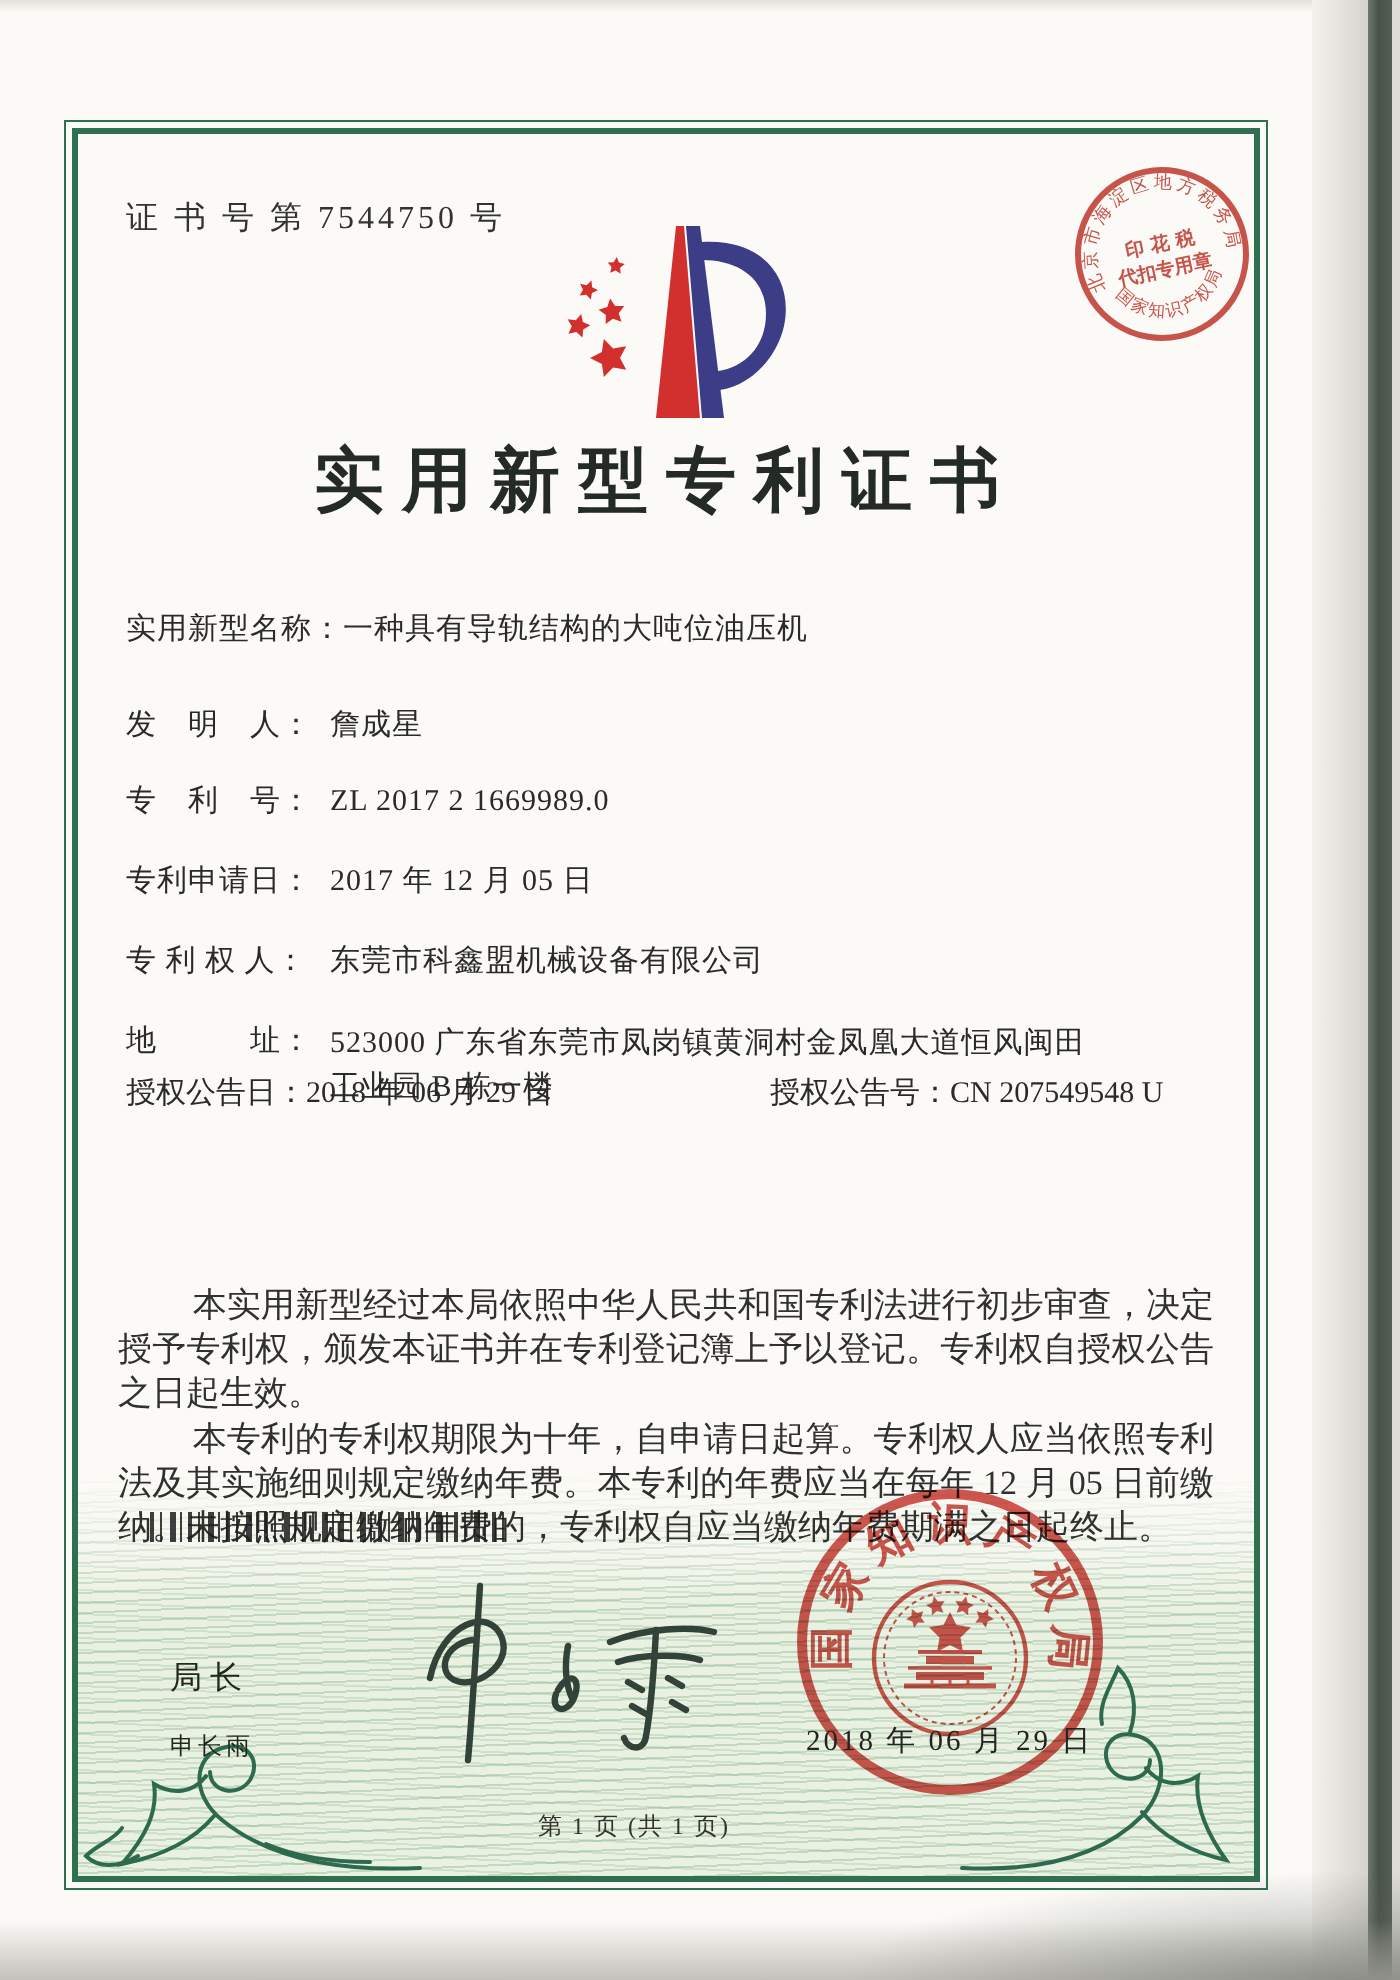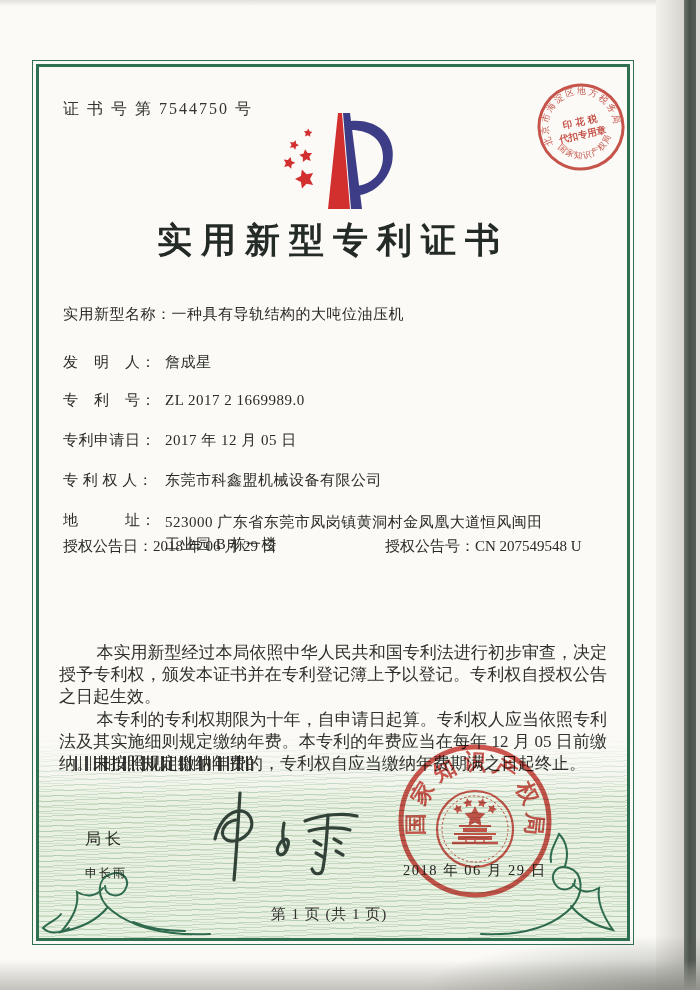--- a/index.html
+++ b/index.html
@@ -66,21 +66,21 @@
   .official-title{position:absolute;left:46px;top:762px;font-size:16px;letter-spacing:4px;z-index:2;color:#23281f;}
   .official-name{position:absolute;left:46px;top:798px;font-size:12px;letter-spacing:2px;z-index:2;color:#23281f;}
   .signature{position:absolute;left:148px;top:720px;z-index:2;}
 
   .seal-big{position:absolute;left:353px;top:671px;z-index:3;mix-blend-mode:multiply;opacity:.9;}
   .seal-arc-text{font-size:22px;letter-spacing:6px;font-weight:bold;fill:#cf463f;
                  font-family:"DejaVu Serif",serif;}
   .seal-date{position:absolute;left:364px;top:794px;width:180px;font-size:14.5px;
              letter-spacing:1.5px;z-index:4;color:#23231f;}
 
-  .footer{position:absolute;left:12px;top:838px;width:100%;text-align:center;font-size:15px;
+  .footer{position:absolute;left:0;top:838px;width:100%;text-align:center;font-size:12px;
           letter-spacing:1px;z-index:4;transform:translateX(-16px);color:#33332f;}
 
   .flourish{position:absolute;z-index:1;}
   .flourish.bl{left:-2px;bottom:-2px;}
   .flourish.br{right:-2px;bottom:-2px;transform:scaleX(-1);}
 </style>
 </head>
 <body>
 
 <div class="scene">

